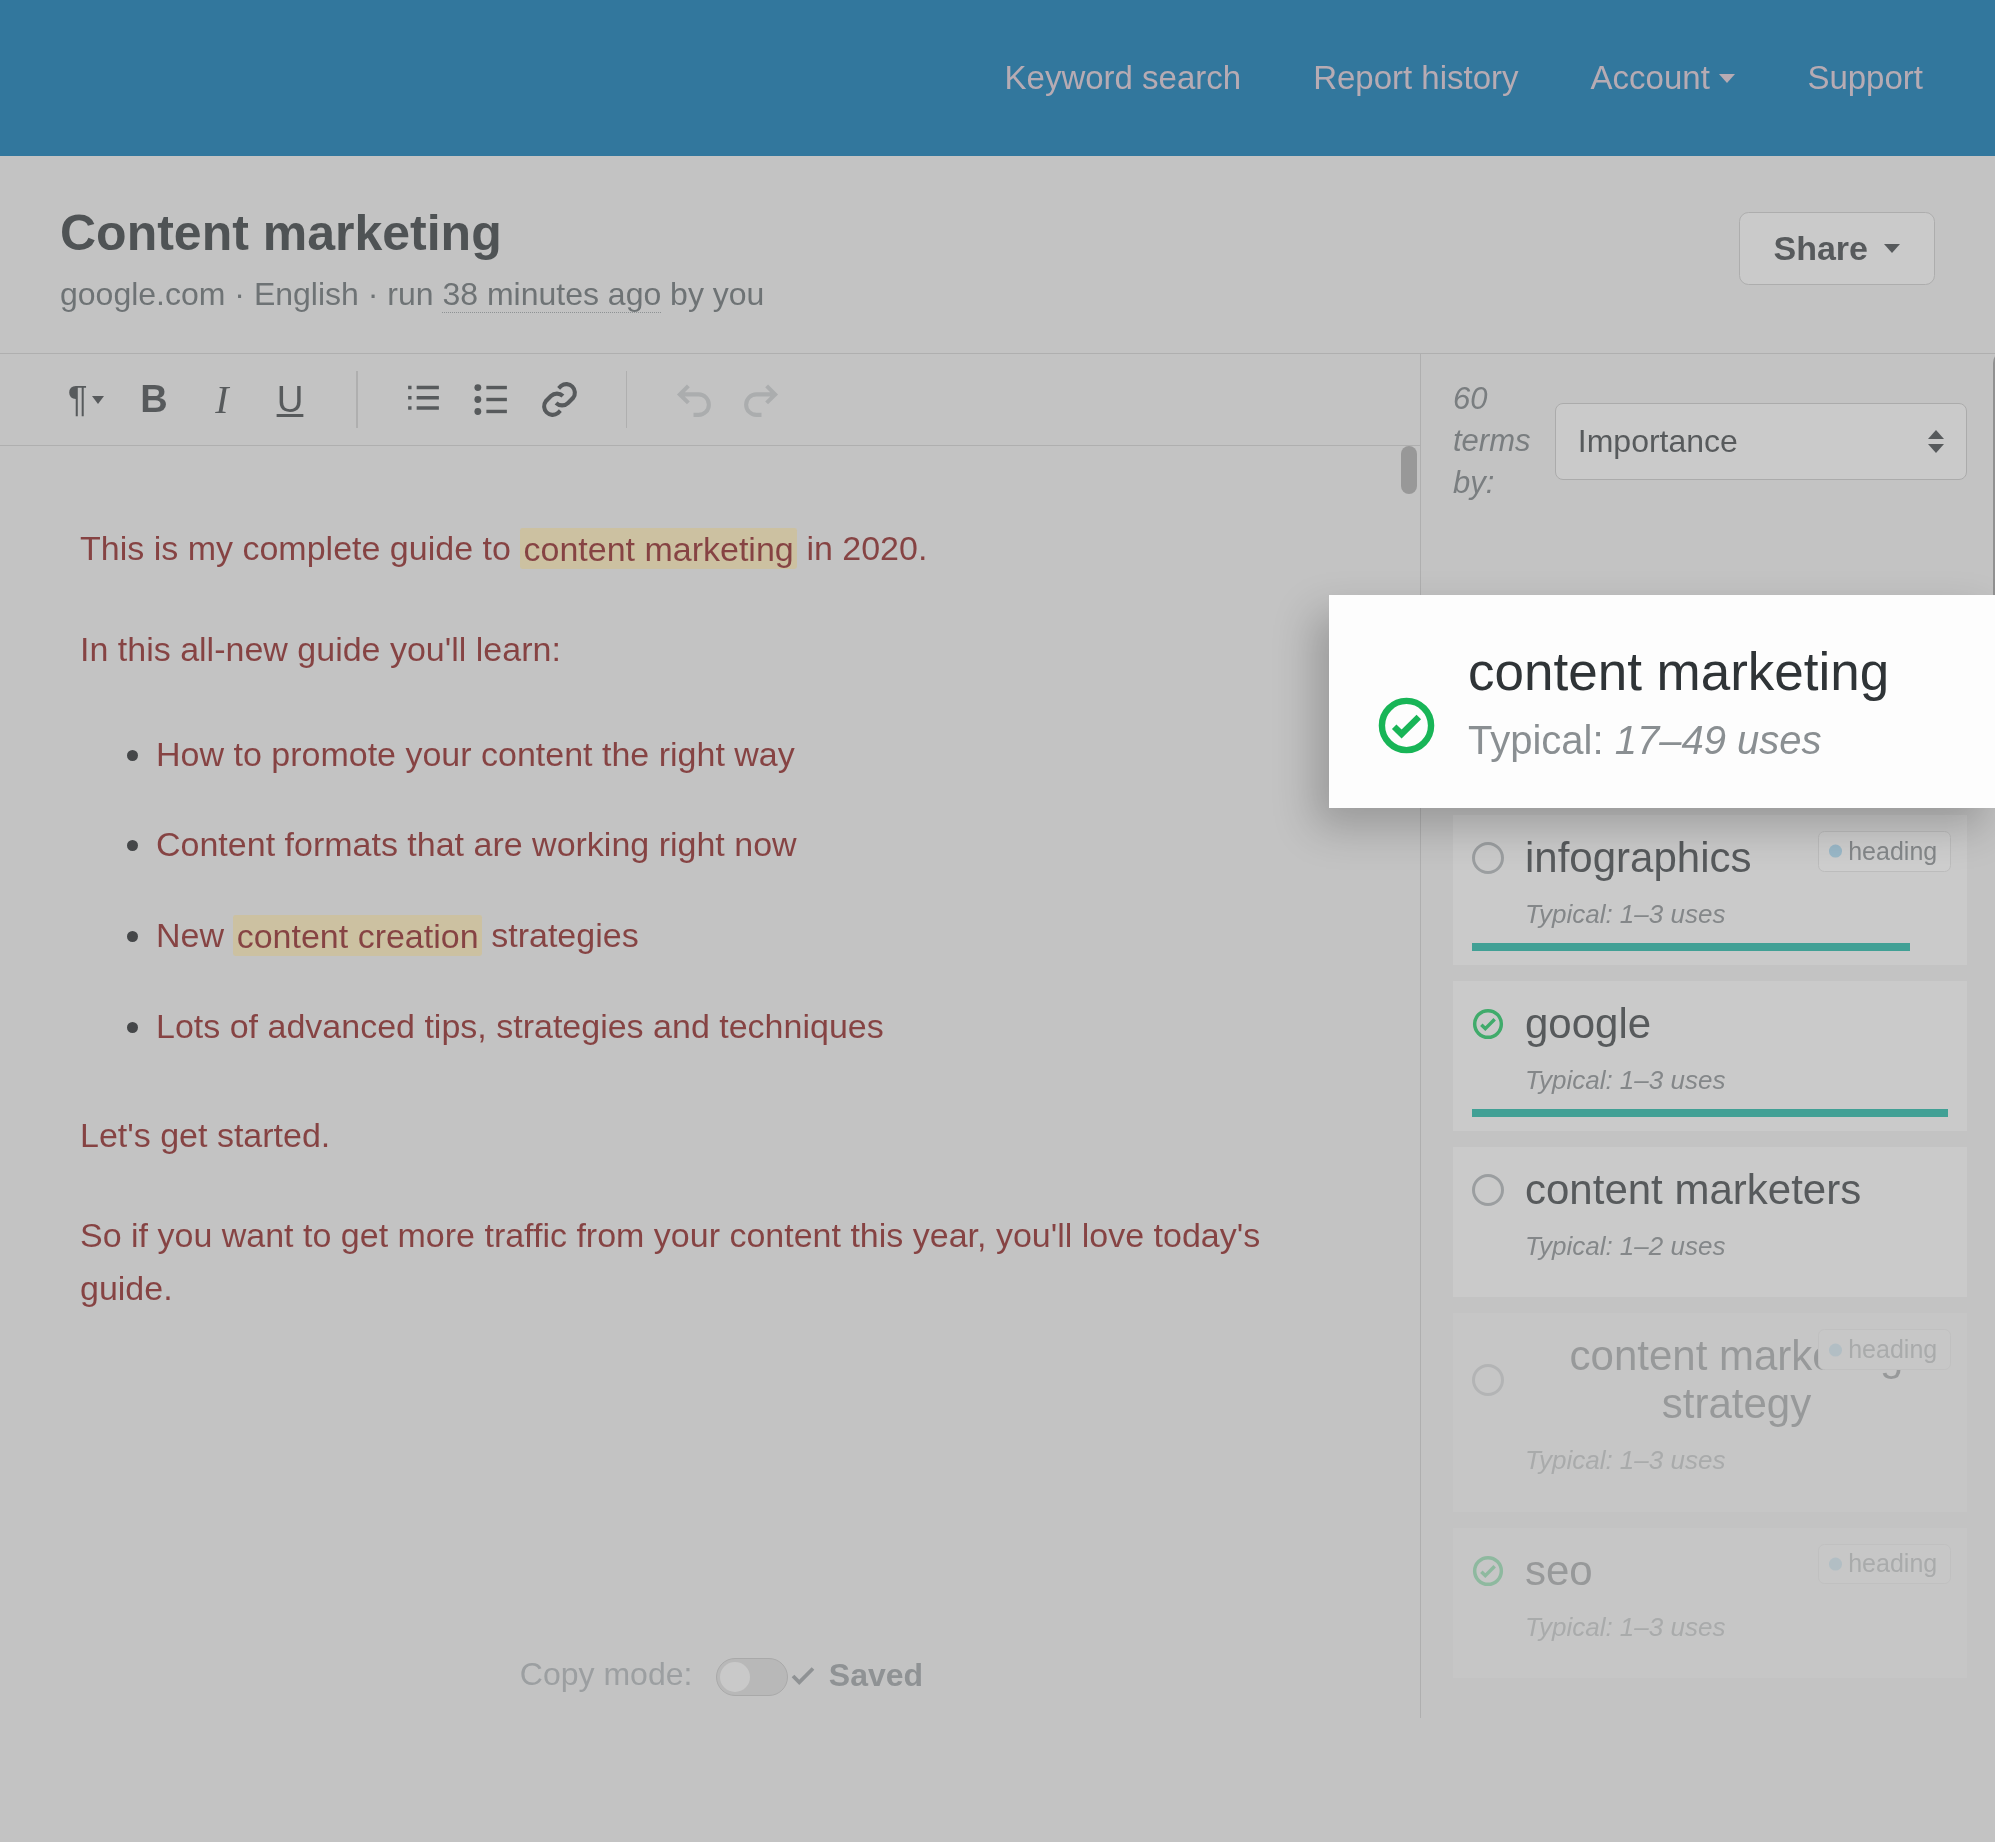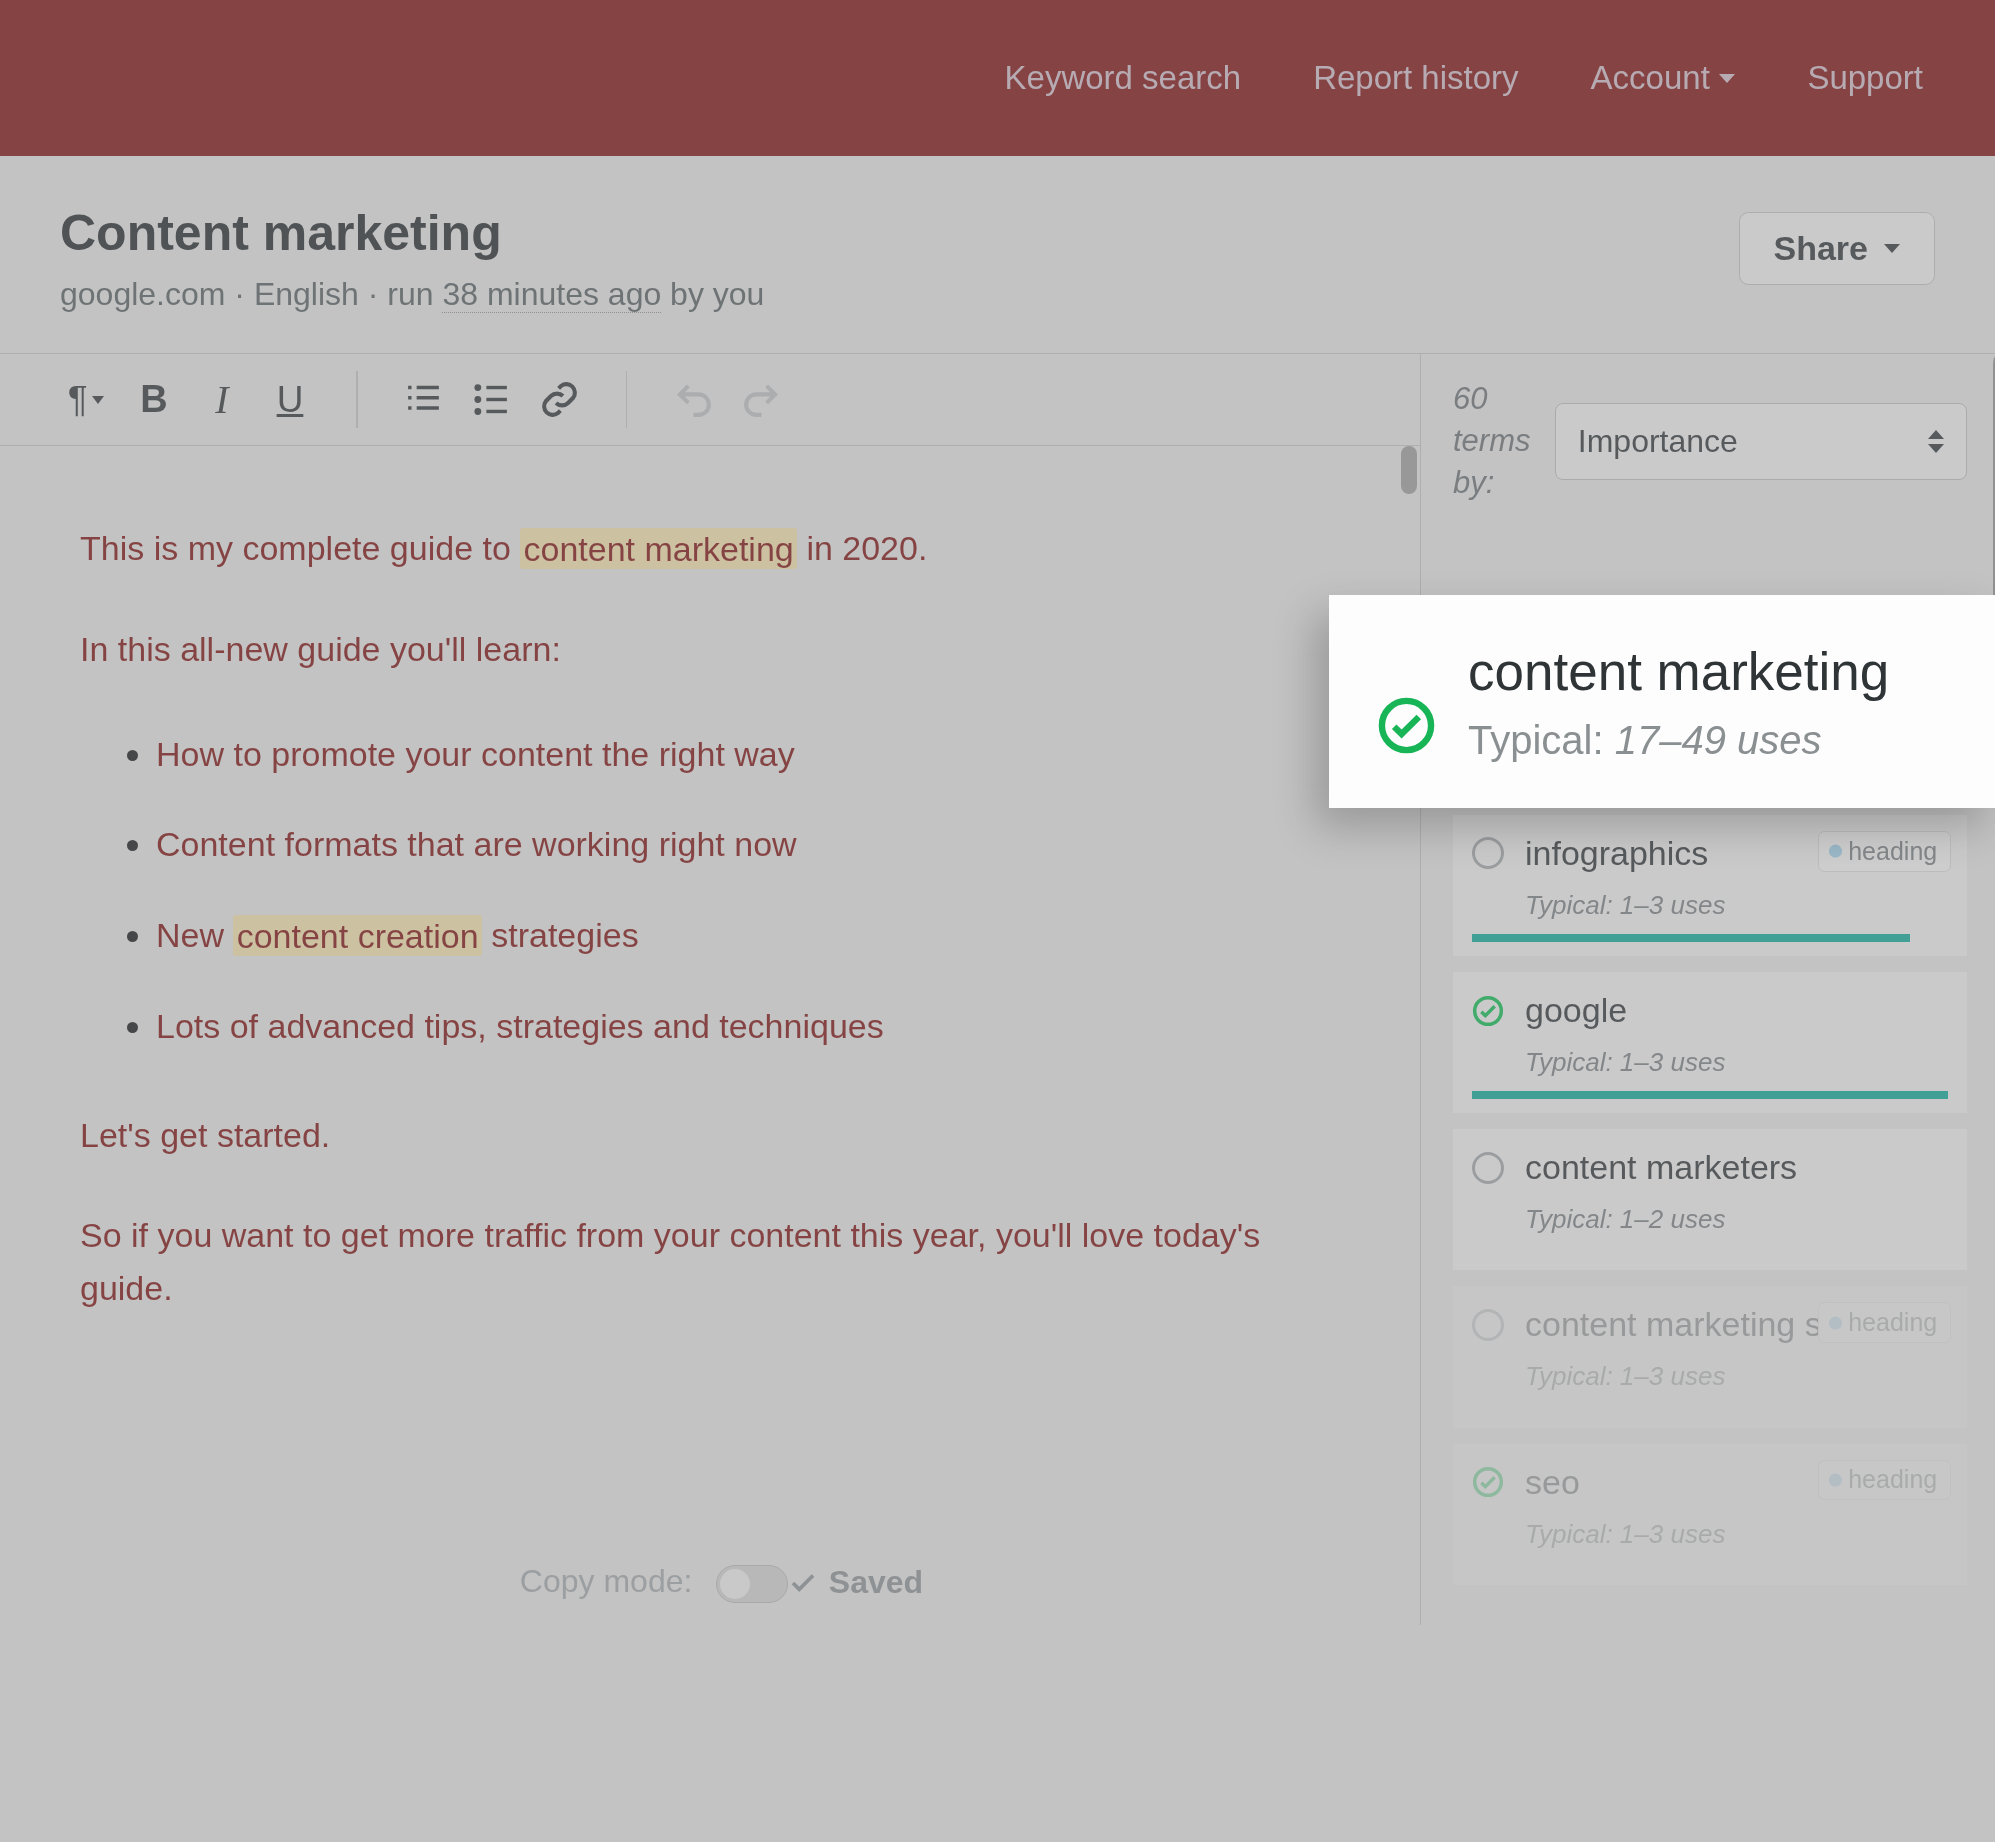--- a/index.html
+++ b/index.html
@@ -8,21 +8,21 @@
     font-family: -apple-system, BlinkMacSystemFont, "Segoe UI", Helvetica, Arial, sans-serif;
     background: #d9d9d9;
     position: relative;
   }
 
   
   .app { position: absolute; inset: 0; }
 
   
   .topnav {
-    background: #7f1d1d;
+    background: #0369a1;
     height: 156px;
     display: flex;
     align-items: center;
     justify-content: flex-end;
     padding-right: 72px;
     gap: 72px;
   }
   .topnav a {
     color: #c8b6c2;
     font-size: 33px;
@@ -204,21 +204,21 @@
   .term {
     background: #e4e4e4;
     padding: 19px 19px 14.4px 19px;
     margin-bottom: 16px;
     position: relative;
   }
   .term .row { display: flex; align-items: center; gap: 21px; }
   .status-icon { width: 32px; height: 32px; flex: none; }
   .status-icon.ring { border: 3.2px solid #9ea3a6; border-radius: 50%; }
   .status-icon.check svg { width: 32px; height: 32px; }
-  .term-name { font-size: 34px; color: #3a3f42; font-weight: 500; }
+  .term-name { font-size: 42px; color: #3a3f42; font-weight: 500; text-align: center; }
   .term-typ {
     font-size: 26px; color: #7c8184; font-style: italic;
     margin-left: 53px; margin-top: 17px;
   }
   .heading-badge {
     position: absolute; right: 16px; top: 16px;
     background: #e9e9e9; border: 1.6px solid #cfcfcf; border-radius: 6.4px;
     padding: 4.8px 12.8px 4.8px 29px; font-size: 25px; color: #7c8184;
   }
   .heading-badge::before {

